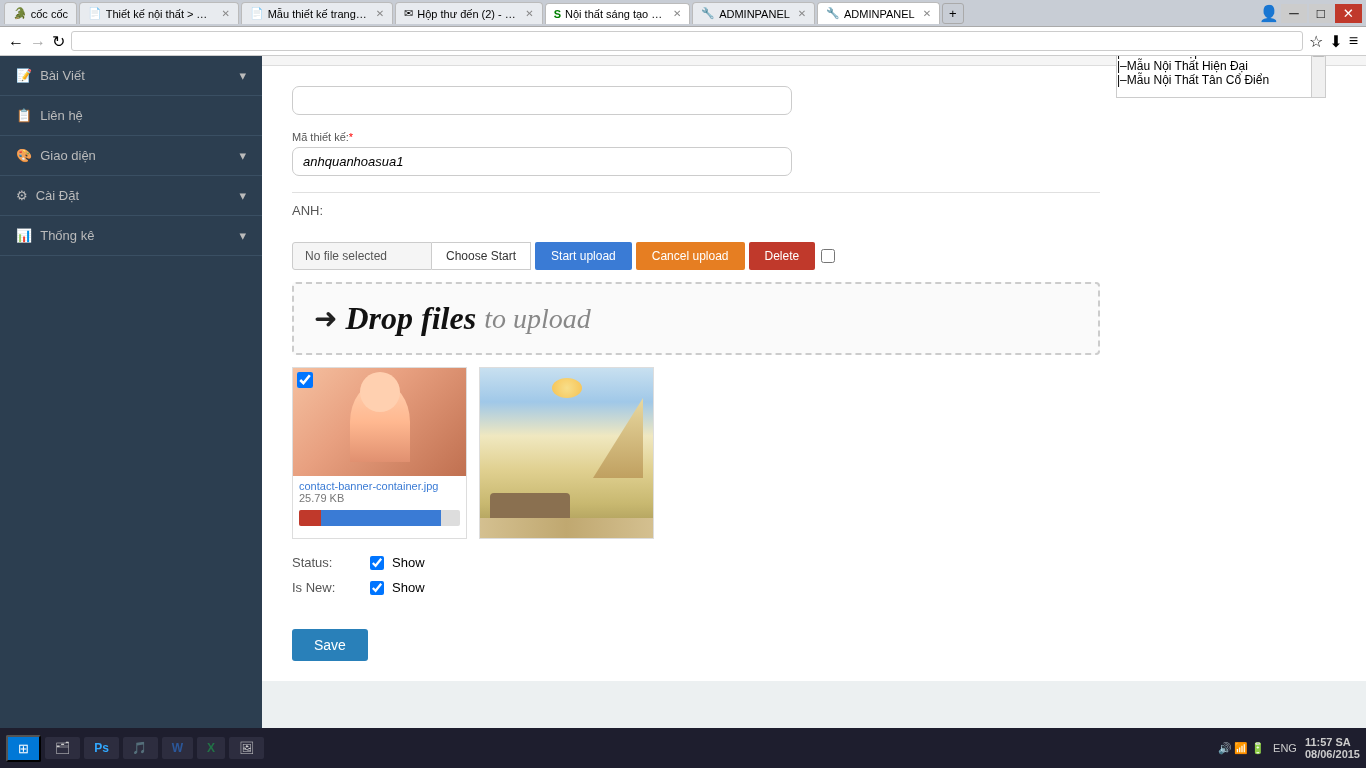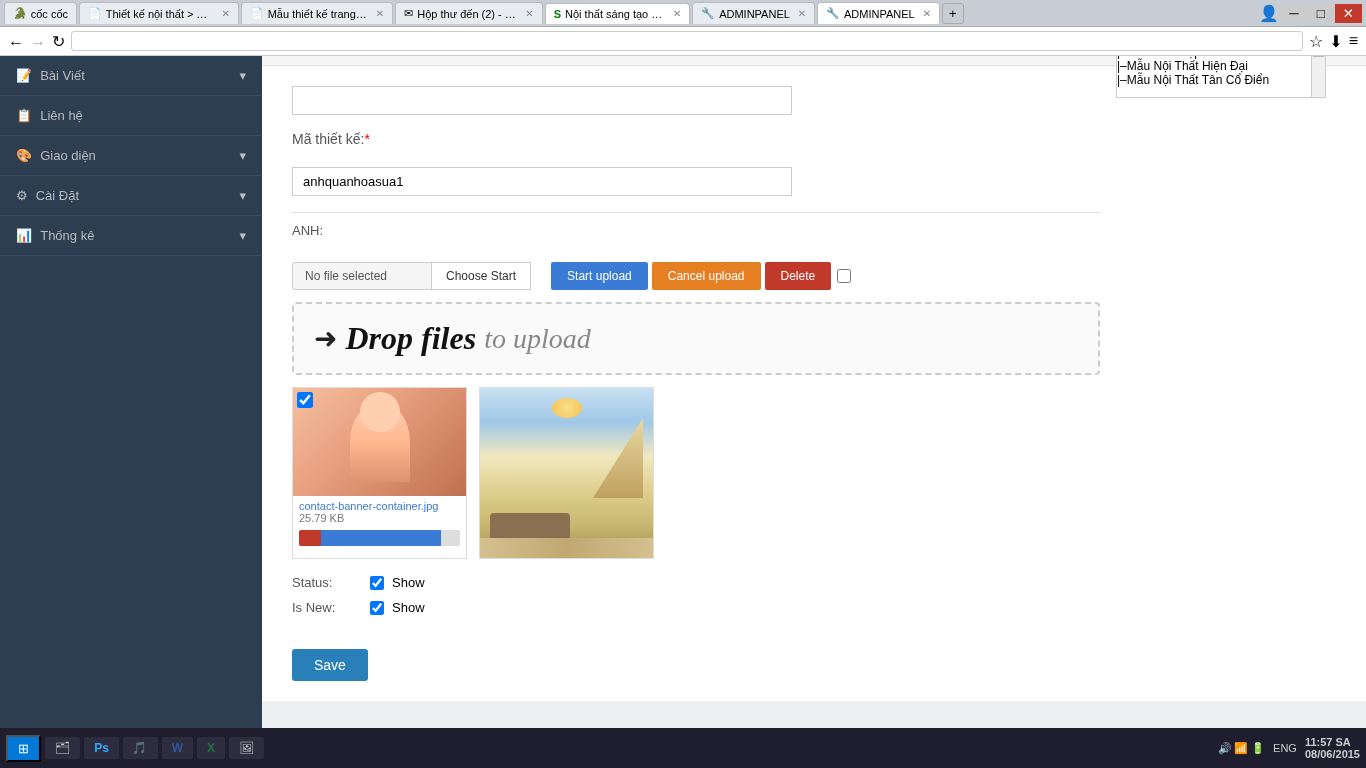--- a/index.html
+++ b/index.html
@@ -83,33 +83,34 @@
     .content-area {
       background: #fff;
       margin: 0;
       padding: 20px 30px;
     }
 
     .form-group {
       margin-bottom: 16px;
     }
     .form-label {
-      font-size: 14px;
+      font-size: 11px;
       color: #555;
-      margin-bottom: 20px;
+      margin-bottom: 4px;
       display: block;
     }
     .form-label .required { color: red; }
     .form-input {
       width: 100%;
       max-width: 500px;
       padding: 6px 10px;
       border: 1px solid #ccc;
-      border-radius: 0;
+      border-radius: 7px;
       font-size: 13px;
+      font-style: italic;
     }
 
     
     .anh-label {
       font-size: 13px;
       color: #555;
       margin-bottom: 24px;
       display: block;
     }
     .upload-controls {
@@ -136,21 +137,21 @@
       cursor: pointer;
       color: #333;
     }
     .btn-start {
       background: #3a7bd5;
       color: #fff;
       border: none;
       padding: 7px 16px;
       font-size: 12px;
       cursor: pointer;
-      margin-left: 20px;
+      margin-left: 4px;
       border-radius: 2px;
     }
     .btn-cancel {
       background: #e67e22;
       color: #fff;
       border: none;
       padding: 7px 16px;
       font-size: 12px;
       cursor: pointer;
       margin-left: 4px;

